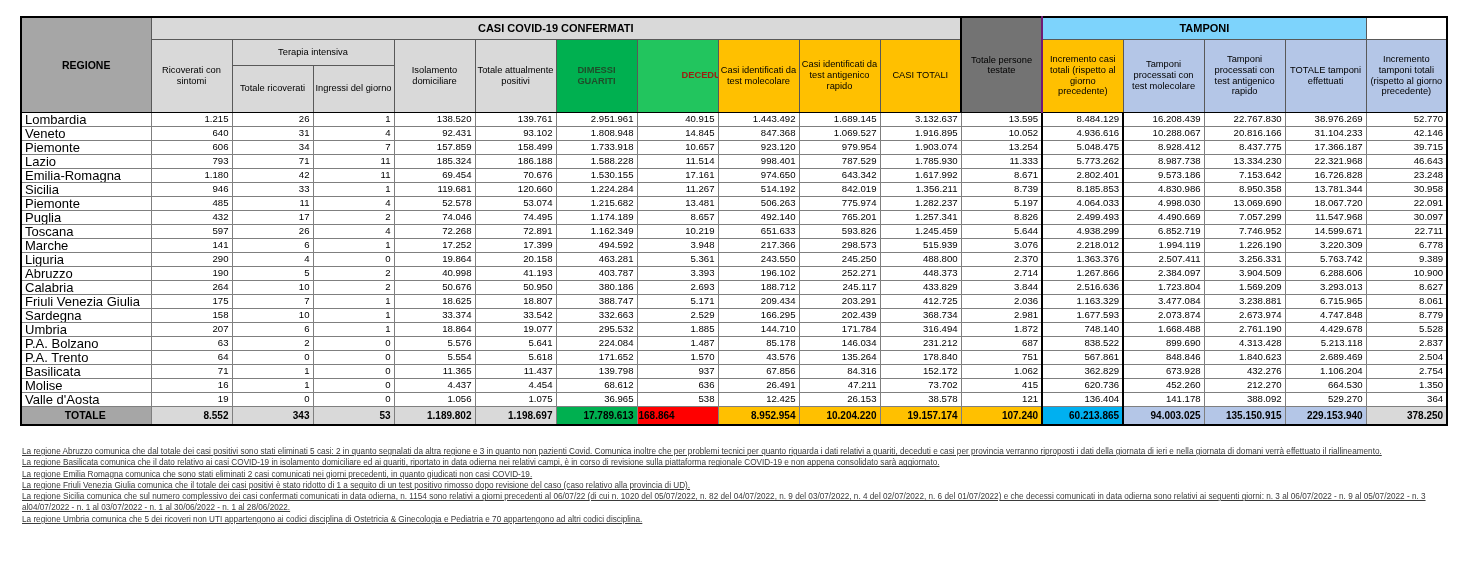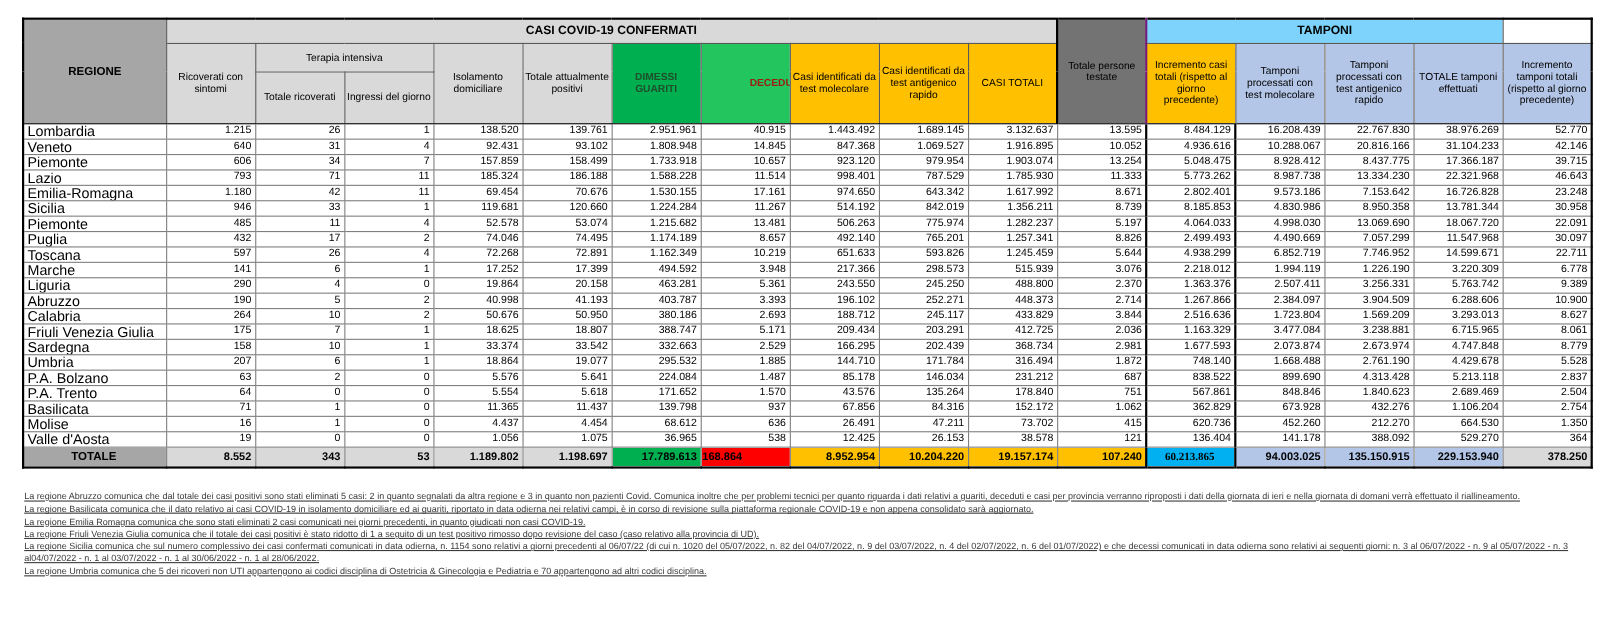--- a/index.html
+++ b/index.html
@@ -29,21 +29,21 @@
   td.num{text-align:right;}
   td.region-cell{text-align:left;padding-left:3px;font-size:13px;}
   td.testate-col{border-left:2px solid #000;border-right:2px solid #000;}
   tfoot tr{height:19px;}
   tfoot td{font-weight:bold;font-size:10px;padding:0 3px 0 1px;border-top:1.5px solid #000;}
   td.total-label{background:#a6a6a6;text-align:center;font-size:10.5px;}
   td.t-gray{background:#d9d9d9;text-align:right;}
   td.t-green{background:#00b050;text-align:right;}
   td.t-red{background:#ff0000;text-align:left;}
   td.t-yellow{background:#ffc000;text-align:right;}
-  td.t-blue{background:#00b0f0;text-align:center;font-family:Liberation Serif, serif;}
+  td.t-blue{background:#00b0f0;text-align:right;}
   td.t-ltblue{background:#b4c6e7;text-align:right;}
   thead tr:last-child th, thead th[rowspan="2"], thead th[rowspan="3"]{border-bottom:1.5px solid #000;}
   .notes{position:absolute;left:22px;top:446px;width:1430px;color:#3a3a3a;}
   .notes-heading{font-size:11.5px;color:#000;margin-bottom:14px;}
   .note-line{font-size:8.2px;line-height:11.3px;text-decoration:underline;}
 </style>
 </head>
 <body>
 
 <div class="table-wrap">

